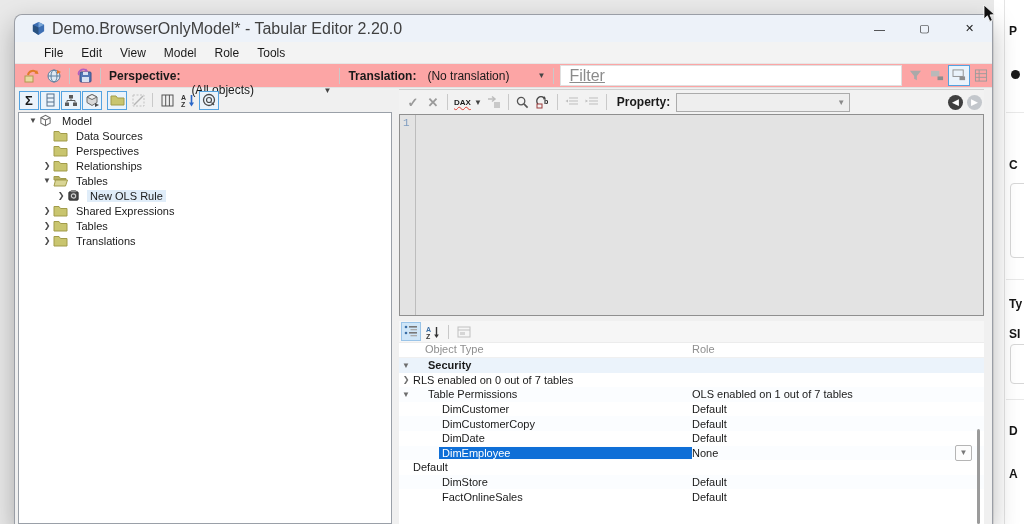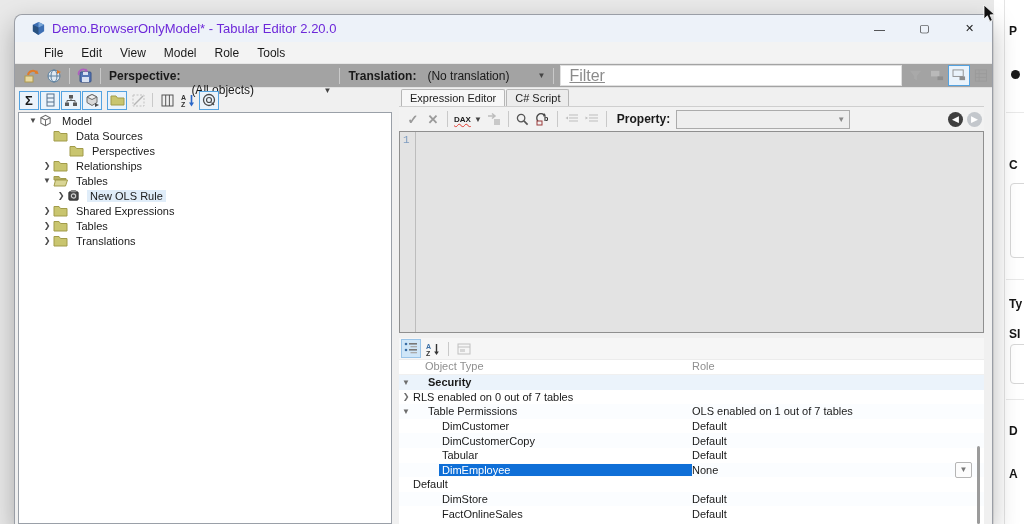--- a/index.html
+++ b/index.html
@@ -17,29 +17,29 @@
   
   .cursor { position:absolute; left:983px; top:5px; z-index:60; }
 
   
   .window { position:absolute; left:14px; top:14px; width:979px; height:510px;
             background:#f0f0f0; border:1px solid #9a9ea6; border-bottom:none;
             border-radius:8px 8px 0 0; box-shadow:0 10px 26px rgba(0,0,0,.28); overflow:hidden; }
 
   .titlebar { height:27px; background:#edf2f9; display:flex; align-items:center; border-radius:8px 8px 0 0; }
   .titlebar .app-ic { margin:0 6px 0 16px; display:flex; }
-  .title-text { font-size:13px; color:#6d28d9; }
+  .title-text { font-size:16px; color:#404040; }
   .win-controls { margin-left:auto; display:flex; height:100%; }
   .win-btn { width:45px; height:100%; display:flex; align-items:center; justify-content:center;
              font-size:11px; color:#222; cursor:default; }
 
   .menubar { height:21px; display:flex; align-items:center; padding-left:20px; background:#f3f3f3; }
   .menu-item { padding:2px 9px; font-size:12px; }
 
-  .toolbar1 { height:25px; display:flex; align-items:center; padding-left:6px; background:#a3a3a3;
+  .toolbar1 { height:25px; display:flex; align-items:center; padding-left:6px; background:#fca5a5;
               border-top:1px solid #e6e6e6; border-bottom:1px solid #e2e2e2; }
   .tb-btn { width:22px; height:21px; display:flex; align-items:center; justify-content:center; }
   .tb-sep { width:1px; height:16px; background:#c9c9c9; margin:0 4px; }
   .tb-label { font-weight:bold; font-size:12px; margin:0 5px 0 4px; }
   .combo { display:flex; align-items:center; height:20px; padding:0 4px 0 6px; font-size:12px; }
   .combo .arrow { margin-left:auto; color:#444; font-size:8px; padding-left:10px; }
   .combo-persp { width:150px;margin-top:29px; }
   .combo-trans { width:128px; }
   .filter-box { flex:1 1 auto; height:21px; background:#ffffff; border:1px solid #e0e0e0;
                 display:flex; align-items:center; padding-left:8px; margin:0 2px; }
@@ -331,21 +331,21 @@
           </div>
           <div class="tree-row" style="padding-left: 22px;">
             <span class="tree-chev"></span>
             <span class="tree-ic">
               <svg width="15" height="12" viewBox="0 0 15 12">
                 <path d="M1,1.5 L6,1.5 L7.5,3.5 L14,3.5 L14,11 L1,11 Z" fill="#c9c56f" stroke="#a19b4a"></path>
               </svg>
             </span>
             <span class="tree-label">Data Sources</span>
           </div>
-          <div class="tree-row" style="padding-left: 38px;">
+          <div class="tree-row" style="padding-left: 22px;">
             <span class="tree-chev"></span>
             <span class="tree-ic">
               <svg width="15" height="12" viewBox="0 0 15 12">
                 <path d="M1,1.5 L6,1.5 L7.5,3.5 L14,3.5 L14,11 L1,11 Z" fill="#c9c56f" stroke="#a19b4a"></path>
               </svg>
             </span>
             <span class="tree-label">Perspectives</span>
           </div>
           <div class="tree-row" style="padding-left: 22px;">
             <span class="tree-chev">❯</span>
@@ -401,24 +401,20 @@
               <svg width="15" height="12" viewBox="0 0 15 12">
                 <path d="M1,1.5 L6,1.5 L7.5,3.5 L14,3.5 L14,11 L1,11 Z" fill="#c9c56f" stroke="#a19b4a"></path>
               </svg>
             </span>
             <span class="tree-label">Translations</span>
           </div>
         </div>
     </div>
 
     <div class="rightcol">
-      <div class="tabstrip">
-        <div class="tab active">Expression Editor</div>
-        <div class="tab">C# Script</div>
-      </div>
 
       <div class="exptoolbar">
         <div class="ex-btn">
             <span class="gray-glyph">✓</span>
           </div>
         <div class="ex-btn">
             <span class="gray-glyph">✕</span>
           </div>
         <div class="tb-sep"></div>
         <div class="dax-btn">
@@ -545,21 +541,21 @@
             <div class="grid-row">
               <span class="g-chev"></span>
               <div class="g-label-cell" style="padding-left: 26px;">
                 <span class="g-label">DimCustomerCopy</span>
               </div>
               <div class="g-value">Default</div>
             </div>
             <div class="grid-row">
               <span class="g-chev"></span>
               <div class="g-label-cell" style="padding-left: 26px;">
-                <span class="g-label">Tabular</span>
+                <span class="g-label">DimDate</span>
               </div>
               <div class="g-value">Default</div>
             </div>
             <div class="grid-row" style="position: relative;">
               <span class="g-chev"></span>
               <div class="g-label-cell" style="padding-left: 26px;">
                 <span class="g-label sel">DimEmployee</span>
               </div>
               <div class="g-value">None</div>
               <div class="g-drop">▼</div>

